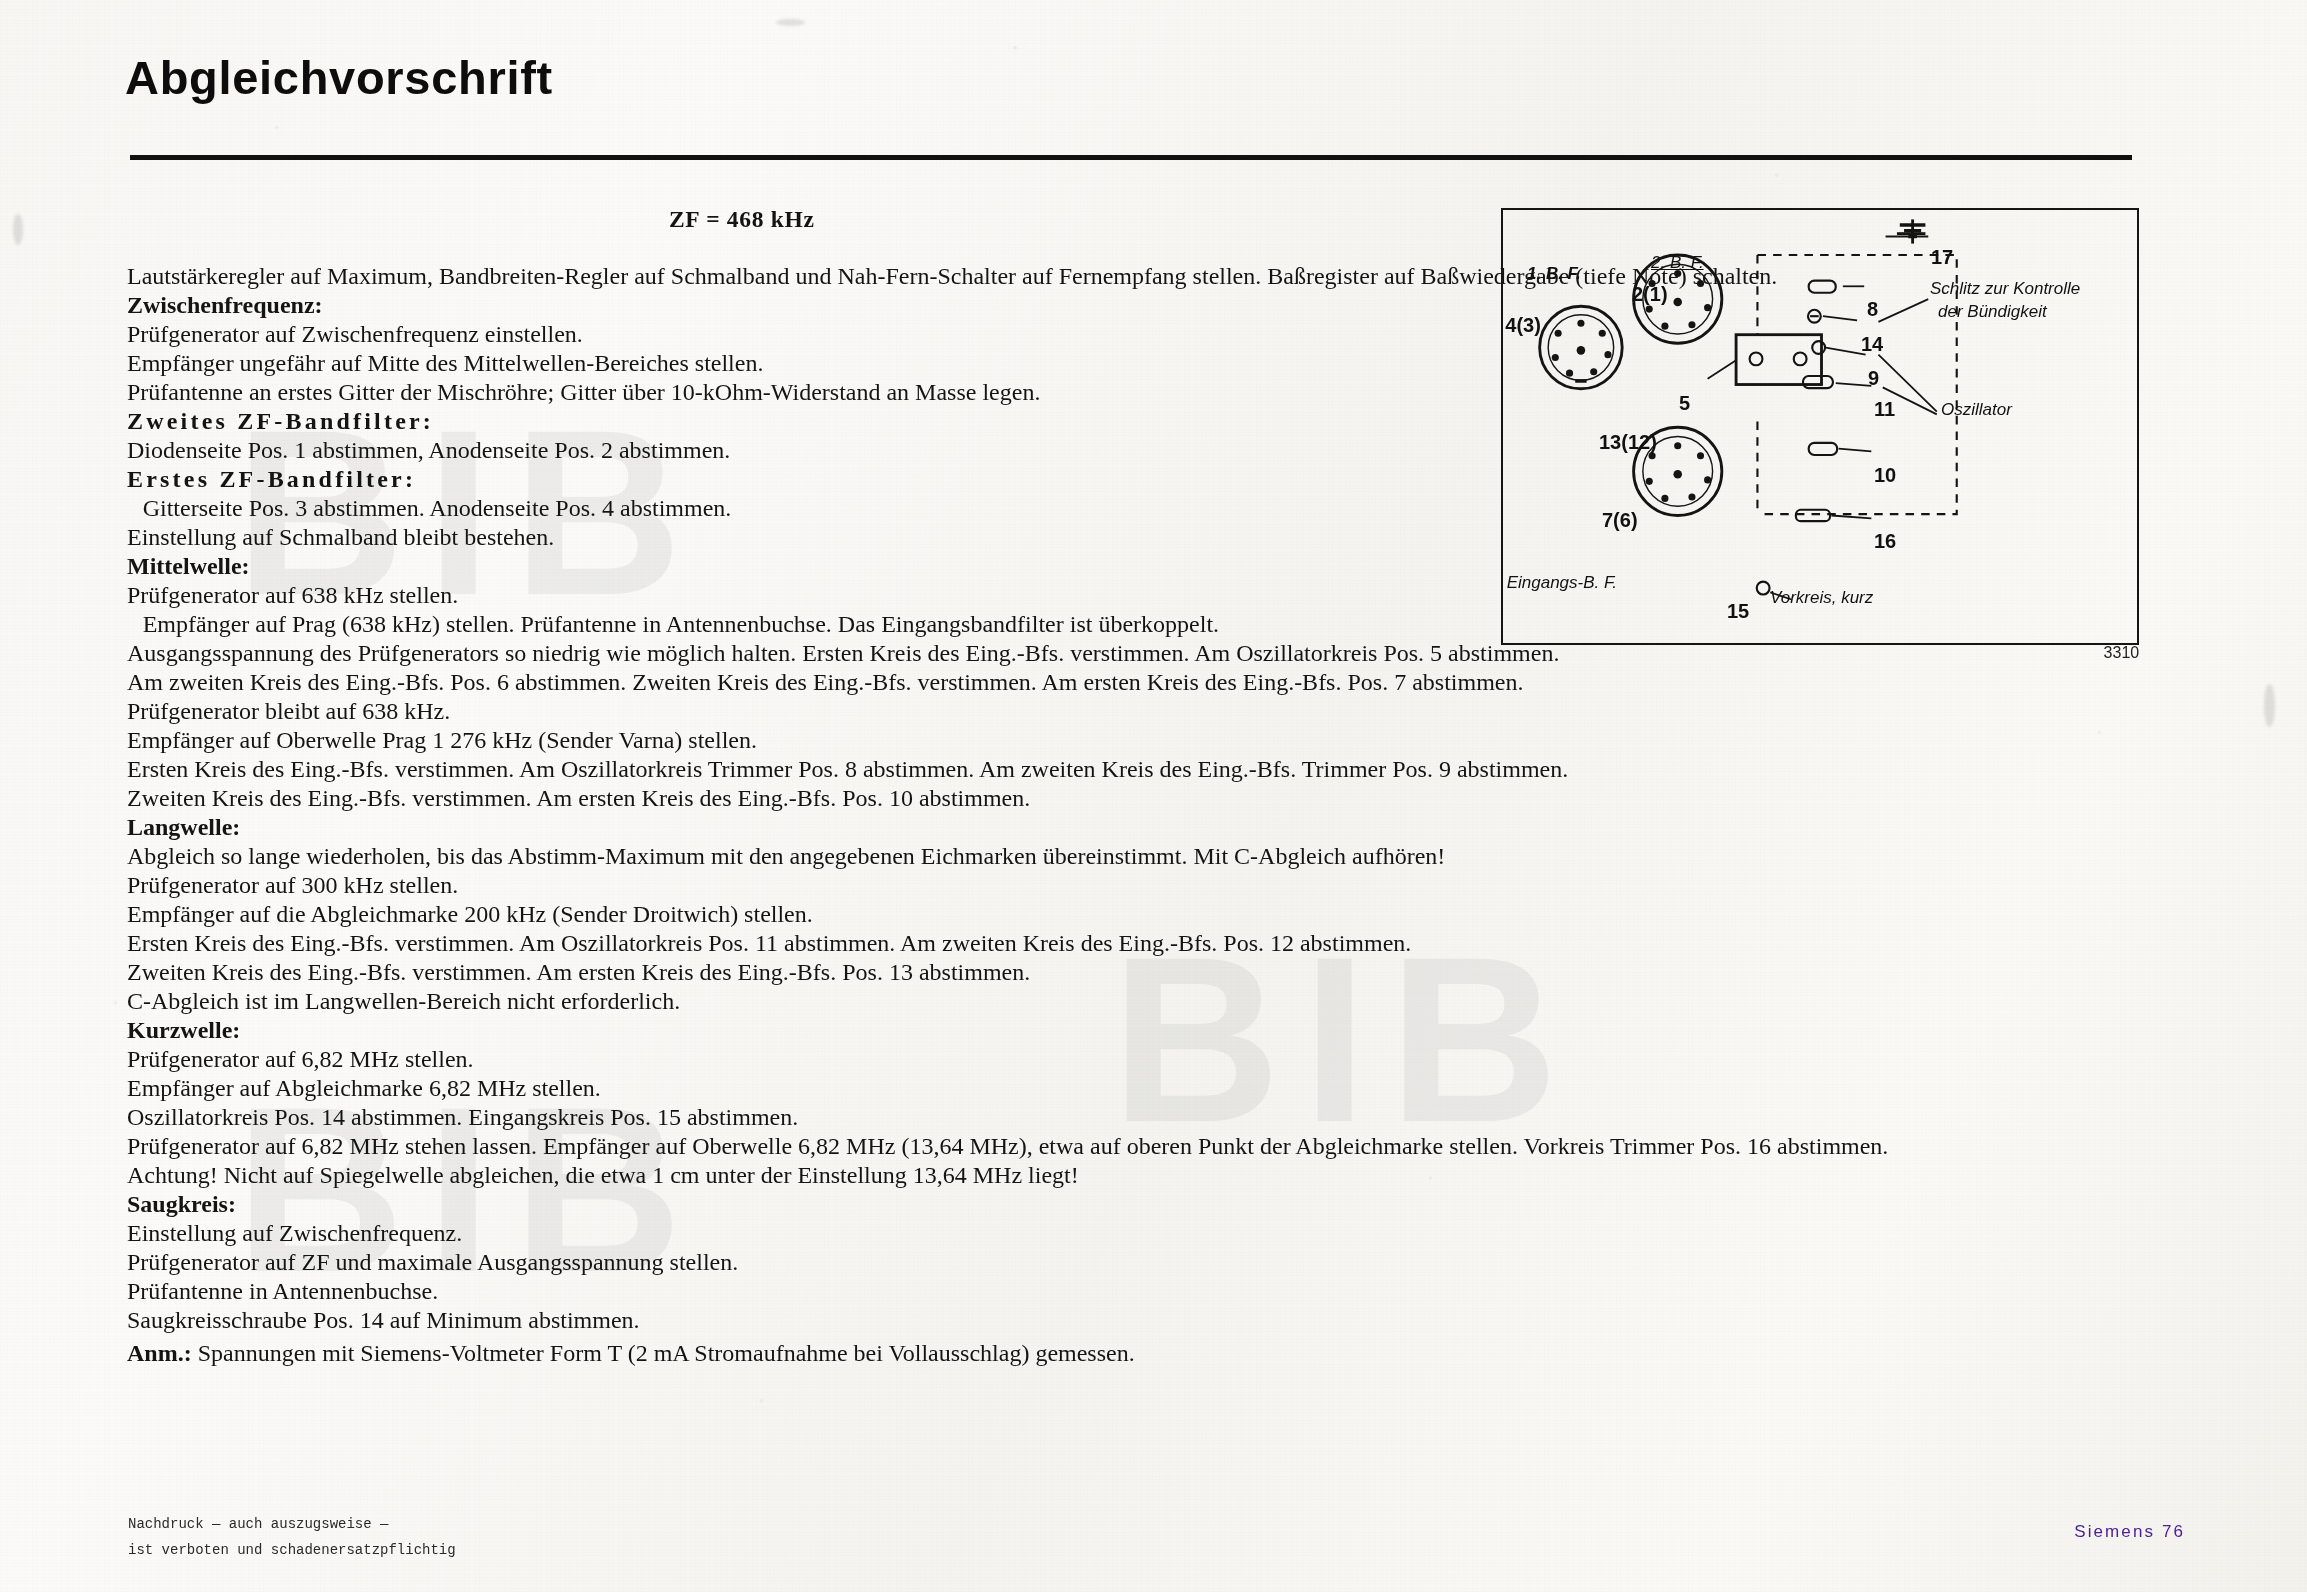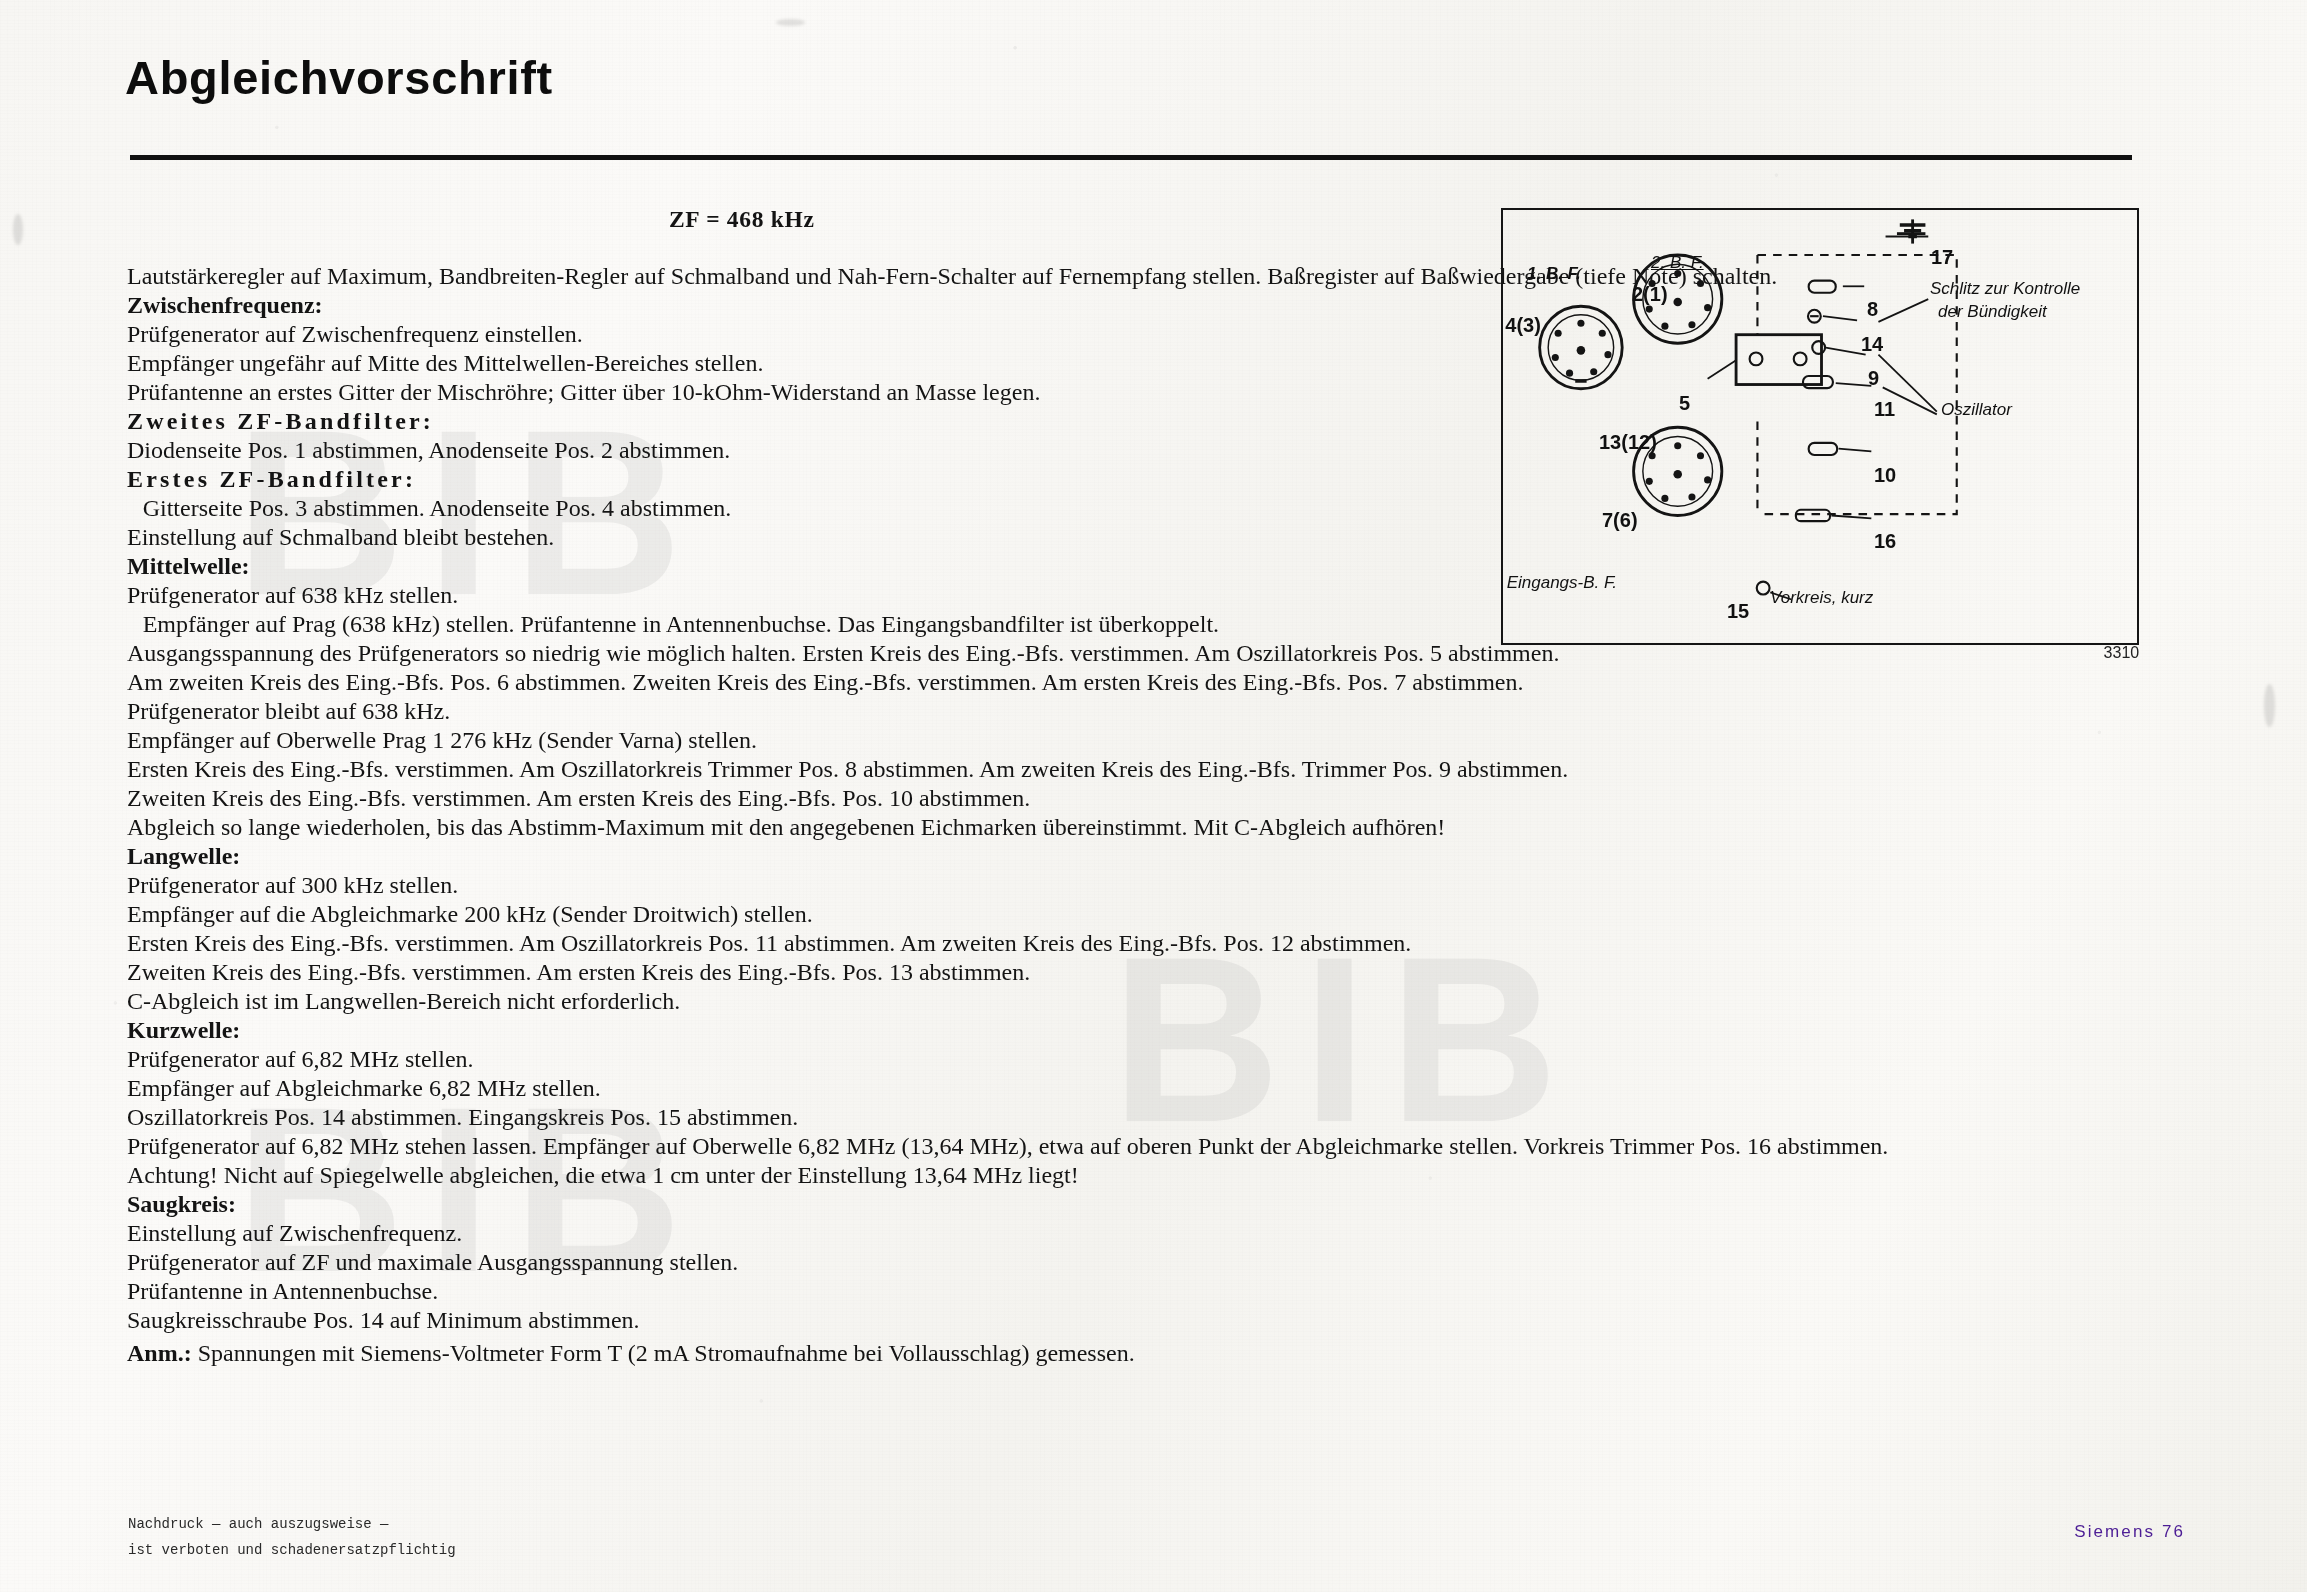--- a/index.html
+++ b/index.html
@@ -205,23 +205,23 @@
 
     <div class="p b">Mittelwelle:</div>
     <div class="p">Prüfgenerator auf 638 kHz stellen.</div>
     <div class="p indent">Empfänger auf Prag (638 kHz) stellen. Prüfantenne in Antennenbuchse. Das Eingangsbandfilter ist überkoppelt.</div>
     <div class="p just">Ausgangsspannung des Prüfgenerators so niedrig wie möglich halten. Ersten Kreis des Eing.-Bfs. verstimmen. Am Oszillatorkreis Pos. 5 abstimmen.</div>
     <div class="p just">Am zweiten Kreis des Eing.-Bfs. Pos. 6 abstimmen. Zweiten Kreis des Eing.-Bfs. verstimmen. Am ersten Kreis des Eing.-Bfs. Pos. 7 abstimmen.</div>
     <div class="p">Prüfgenerator bleibt auf 638 kHz.</div>
     <div class="p">Empfänger auf Oberwelle Prag 1 276 kHz (Sender Varna) stellen.</div>
     <div class="p just">Ersten Kreis des Eing.-Bfs. verstimmen. Am Oszillatorkreis Trimmer Pos. 8 abstimmen. Am zweiten Kreis des Eing.-Bfs. Trimmer Pos. 9 abstimmen.</div>
     <div class="p">Zweiten Kreis des Eing.-Bfs. verstimmen. Am ersten Kreis des Eing.-Bfs. Pos. 10 abstimmen.</div>
+    <div class="p b">Langwelle:</div>
+
     <div class="p just">Abgleich so lange wiederholen, bis das Abstimm-Maximum mit den angegebenen Eichmarken übereinstimmt. Mit C-Abgleich aufhören!</div>
-
-    <div class="p b">Langwelle:</div>
     <div class="p">Prüfgenerator auf 300 kHz stellen.</div>
     <div class="p">Empfänger auf die Abgleichmarke 200 kHz (Sender Droitwich) stellen.</div>
     <div class="p just">Ersten Kreis des Eing.-Bfs. verstimmen. Am Oszillatorkreis Pos. 11 abstimmen. Am zweiten Kreis des Eing.-Bfs. Pos. 12 abstimmen.</div>
     <div class="p">Zweiten Kreis des Eing.-Bfs. verstimmen. Am ersten Kreis des Eing.-Bfs. Pos. 13 abstimmen.</div>
     <div class="p">C-Abgleich ist im Langwellen-Bereich nicht erforderlich.</div>
 
     <div class="p b">Kurzwelle:</div>
     <div class="p">Prüfgenerator auf 6,82 MHz stellen.</div>
     <div class="p">Empfänger auf Abgleichmarke 6,82 MHz stellen.</div>
     <div class="p">Oszillatorkreis Pos. 14 abstimmen. Eingangskreis Pos. 15 abstimmen.</div>

